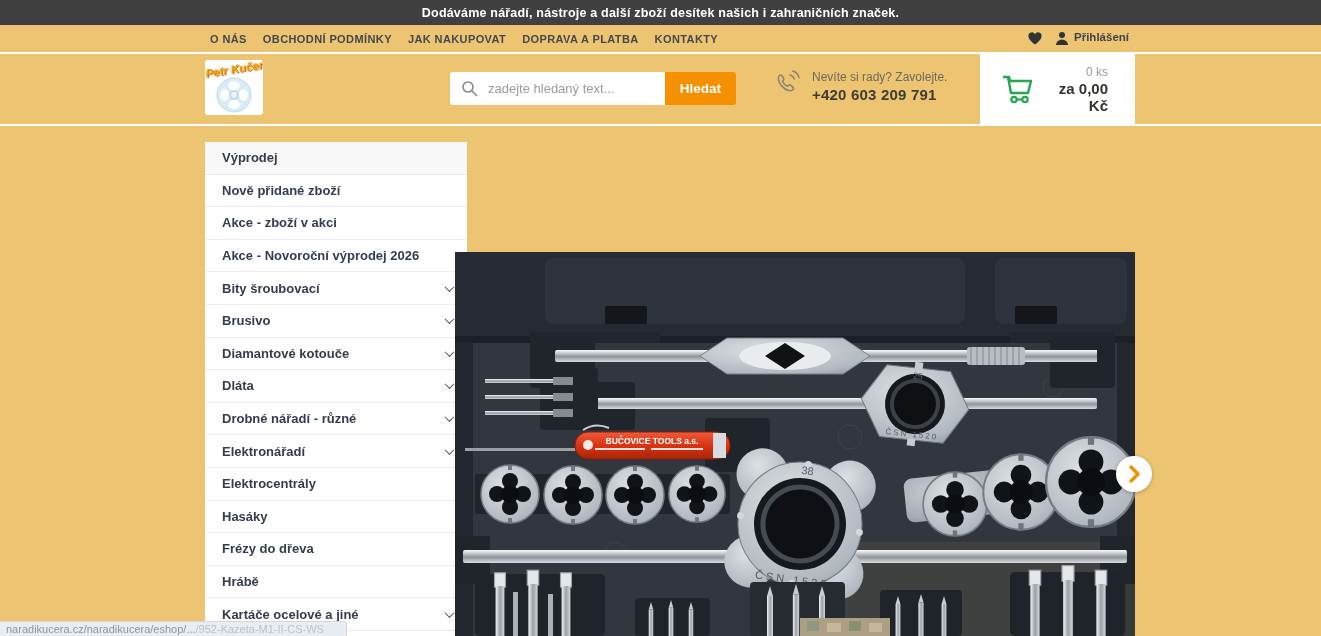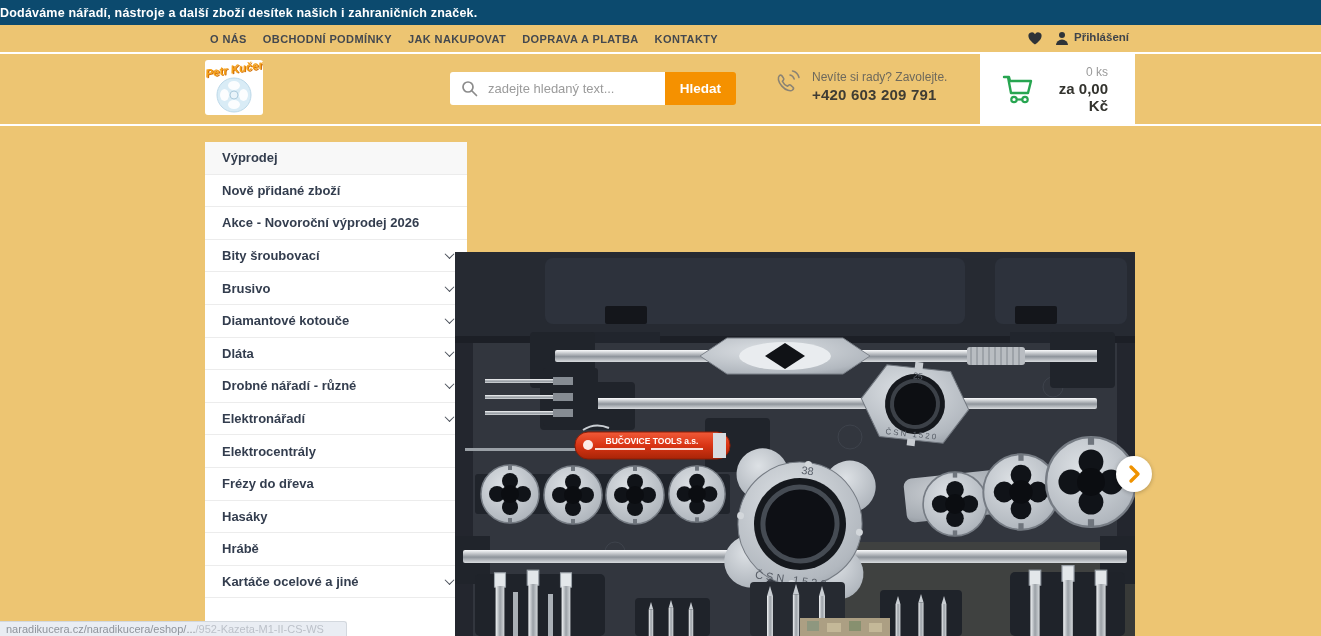--- a/index.html
+++ b/index.html
@@ -5,22 +5,22 @@
   * { margin:0; padding:0; box-sizing:border-box; }
   html,body { width:1321px; height:636px; overflow:hidden; }
   body {
     position:relative;
     font-family:"Liberation Sans", sans-serif;
     background:#edc572;
   }
 
   
   .banner {
-    height:25px; background:#0c4a6e;
-    display:flex; align-items:center; justify-content:flex-start;
+    height:25px; background:#404040;
+    display:flex; align-items:center; justify-content:center;
   }
   .banner span { color:#fff; font-size:12.5px; font-weight:600; letter-spacing:.2px; }
 
   
   .topnav {
     height:29px; border-bottom:2px solid #fff;
     display:flex; align-items:center; justify-content:space-between;
     padding:0 192px 0 210px;
   }
   .nav-links { display:flex; gap:16px; align-items:flex-end; }
@@ -200,20 +200,23 @@
 </div>
 
 <div class="sidebar">
     <div class="sb-item">
       <span class="sb-label">Výprodej</span>
     </div>
     <div class="sb-item">
       <span class="sb-label">Nově přidané zboží</span>
     </div>
     <div class="sb-item">
+      <span class="sb-label">Akce - zboží v akci</span>
+    </div>
+    <div class="sb-item">
       <span class="sb-label">Akce - Novoroční výprodej 2026</span>
     </div>
     <div class="sb-item">
       <span class="sb-label">Bity šroubovací</span>
       <span class="chev"></span>
     </div>
     <div class="sb-item">
       <span class="sb-label">Brusivo</span>
       <span class="chev"></span>
     </div>
@@ -230,24 +233,24 @@
       <span class="chev"></span>
     </div>
     <div class="sb-item">
       <span class="sb-label">Elektronářadí</span>
       <span class="chev"></span>
     </div>
     <div class="sb-item">
       <span class="sb-label">Elektrocentrály</span>
     </div>
     <div class="sb-item">
+      <span class="sb-label">Hasáky</span>
+    </div>
+    <div class="sb-item">
       <span class="sb-label">Frézy do dřeva</span>
-    </div>
-    <div class="sb-item">
-      <span class="sb-label">Hasáky</span>
     </div>
     <div class="sb-item">
       <span class="sb-label">Hrábě</span>
     </div>
     <div class="sb-item">
       <span class="sb-label">Kartáče ocelové a jiné</span>
       <span class="chev"></span>
     </div>
   </div>
 

